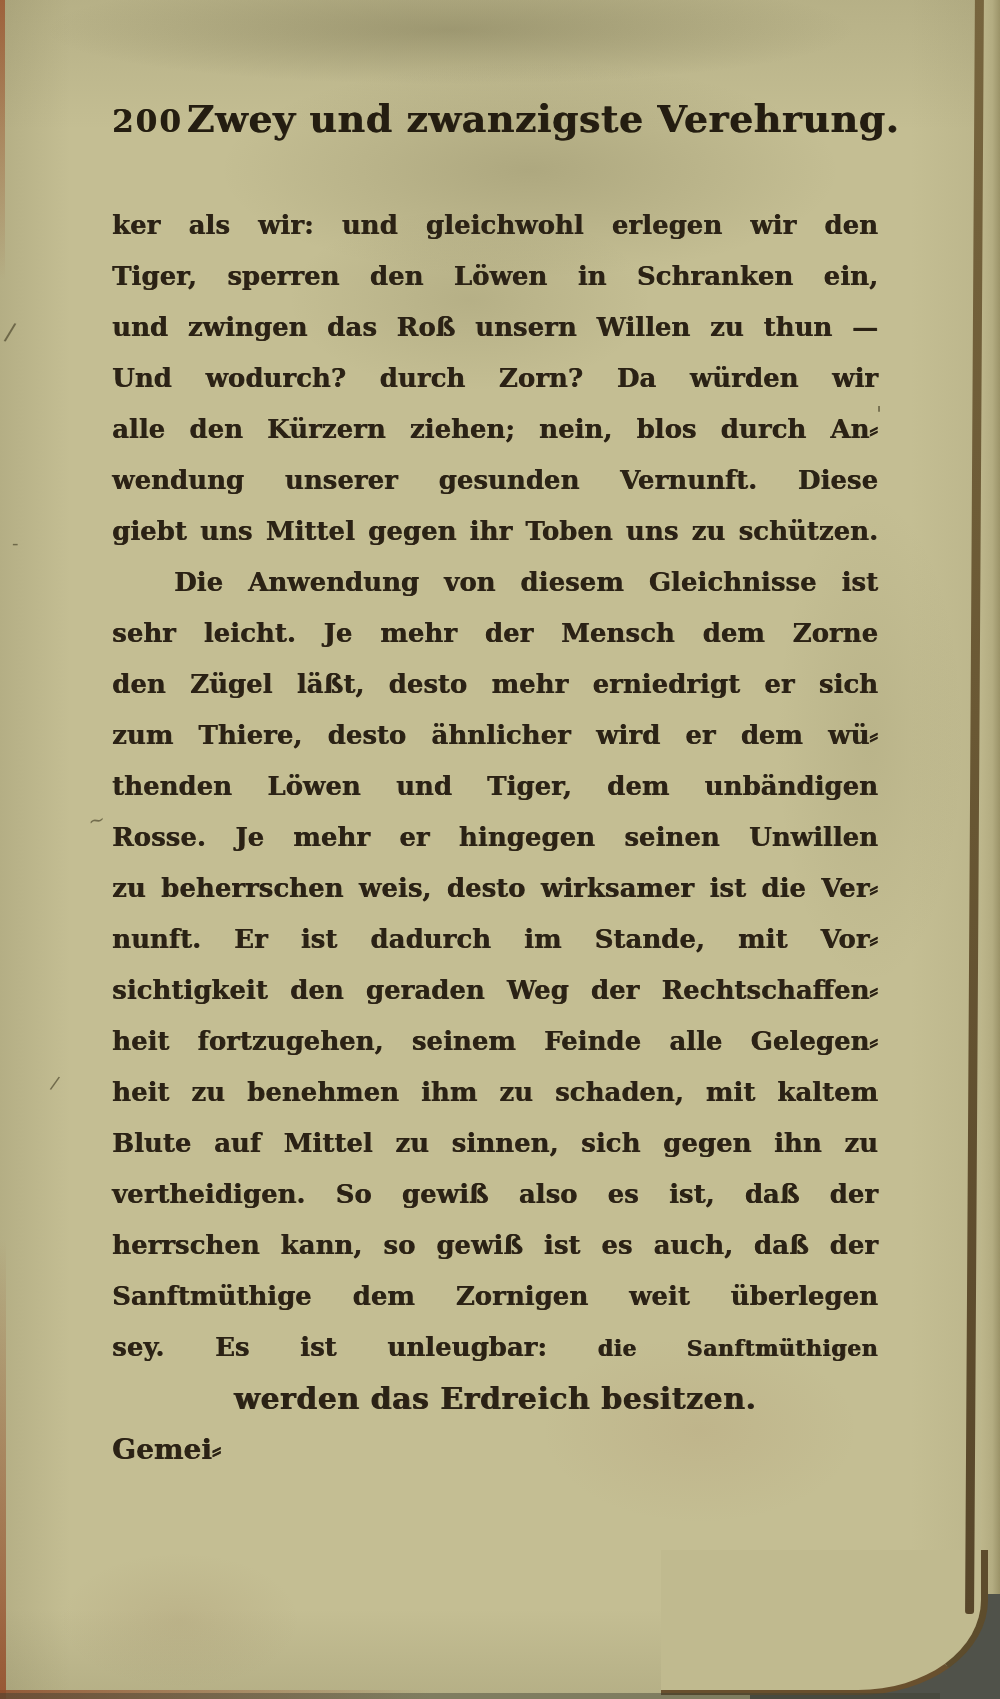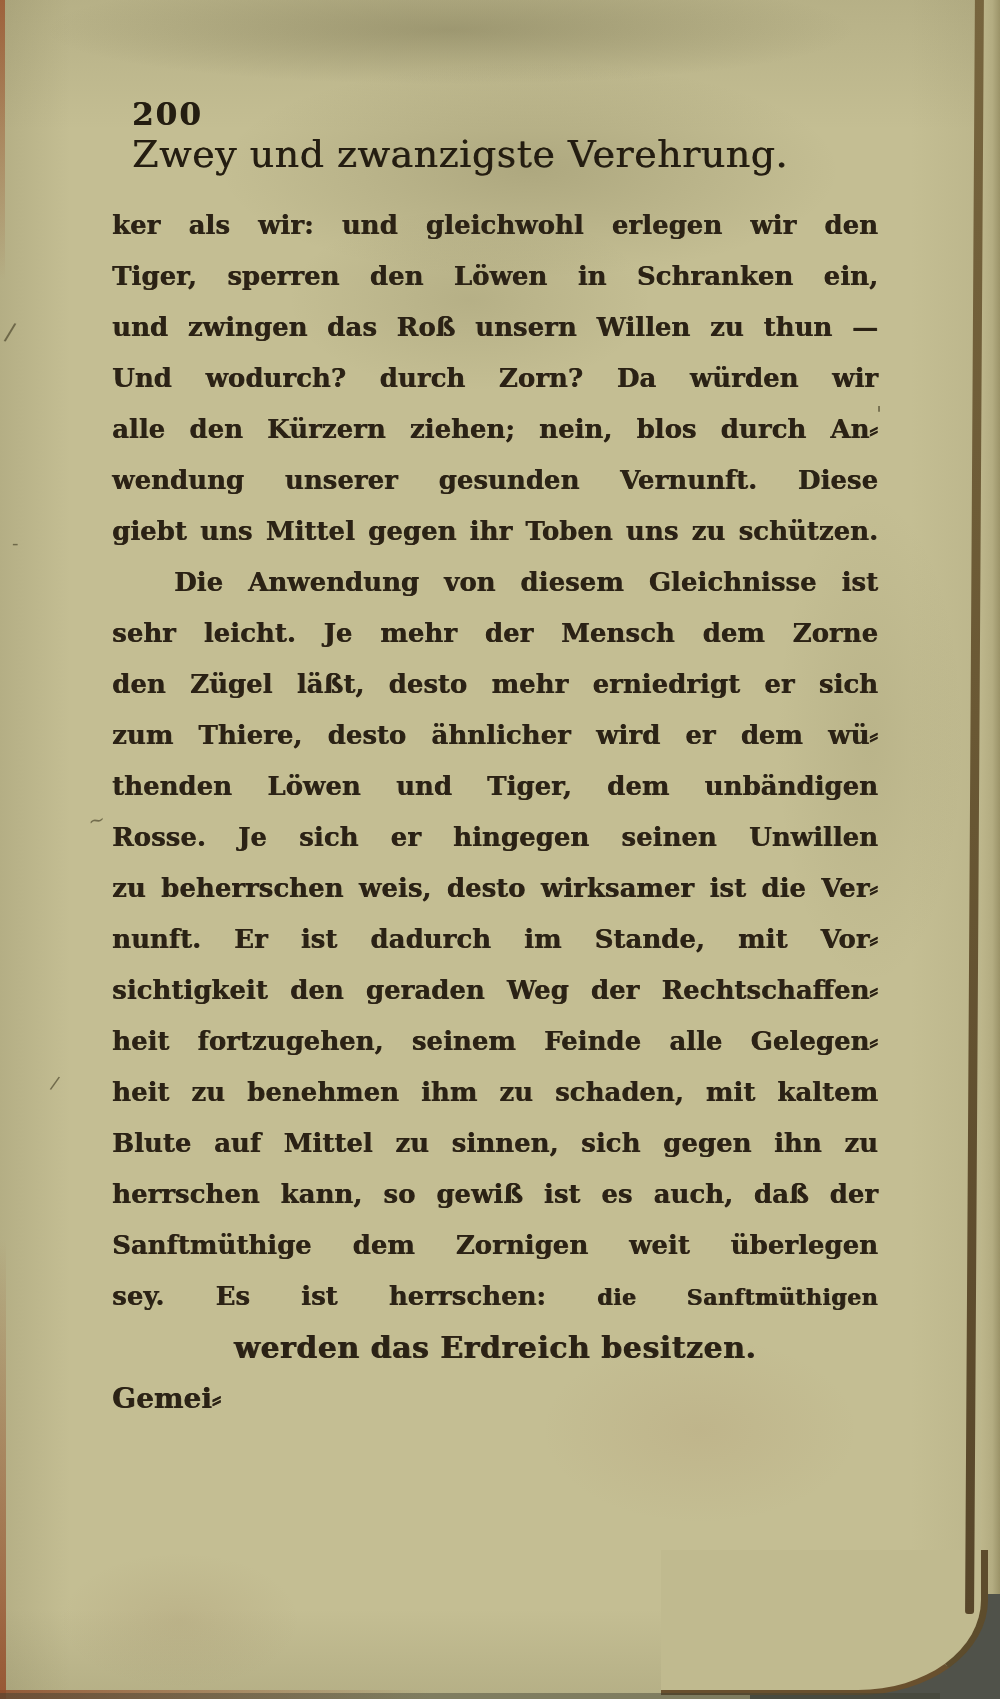--- a/index.html
+++ b/index.html
@@ -32,24 +32,24 @@
   .red-left-top{position:absolute;left:0;top:0;width:5px;height:280px;
     background:linear-gradient(180deg,rgba(156,86,48,.85),rgba(156,86,48,0));}
   .red-left-bottom{position:absolute;left:0;bottom:0;width:6px;height:460px;
     background:linear-gradient(0deg,rgba(150,79,44,.9),rgba(150,79,44,0));}
   .red-bottom{position:absolute;left:0;bottom:0;width:430px;height:9px;
     background:linear-gradient(90deg,rgba(143,77,44,.85),rgba(143,77,44,0));}
   .bottom-shade{position:absolute;left:0;bottom:0;width:940px;height:6px;background:rgba(62,64,50,.45);}
 
   
   .header{position:absolute;left:112px;top:96px;width:766px;display:flex;align-items:baseline;
-    color:#241d11;flex-direction:column;}
+    color:#241d11;}
   .page-number{font-size:31px;font-weight:700;letter-spacing:2px;
     text-shadow:.5px 0 0 rgba(36,29,17,.85);}
-  .header-title{font-size:38px;font-weight:400;margin-left:20px;flex:1;
+  .header-title{font-size:38px;font-weight:700;margin-left:4px;flex:1;
     letter-spacing:.5px;text-shadow:.6px 0 0 rgba(36,29,17,.85);white-space:nowrap;}
 
   .page-text{position:absolute;left:112px;top:200px;width:766px;
     font-size:26px;font-weight:700;line-height:51px;color:#2b2215;
     text-shadow:.5px 0 0 rgba(43,34,21,.85);}
   .line{text-align:justify;text-align-last:justify;height:51px;}
   .indent-first .line:first-child{padding-left:62px;}
   .closing-line{text-align:justify;text-align-last:justify;height:51px;}
   .emph{font-size:22px;letter-spacing:.5px;text-shadow:.8px 0 0 rgba(43,34,21,.9);}
   .closing2{height:51px;font-size:30px;letter-spacing:.5px;
@@ -93,32 +93,33 @@
         <div class="line">alle den Kürzern ziehen; nein, blos durch An⸗</div>
         <div class="line">wendung unserer gesunden Vernunft. Diese</div>
         <div class="line">giebt uns Mittel gegen ihr Toben uns zu schützen.</div>
       </div>
     <div class="para indent-first">
         <div class="line">Die Anwendung von diesem Gleichnisse ist</div>
         <div class="line">sehr leicht. Je mehr der Mensch dem Zorne</div>
         <div class="line">den Zügel läßt, desto mehr erniedrigt er sich</div>
         <div class="line">zum Thiere, desto ähnlicher wird er dem wü⸗</div>
         <div class="line">thenden Löwen und Tiger, dem unbändigen</div>
-        <div class="line">Rosse. Je sich er hingegen seinen Unwillen</div>
+        <div class="line">Rosse. Je mehr er hingegen seinen Unwillen</div>
         <div class="line">zu beherrschen weis, desto wirksamer ist die Ver⸗</div>
         <div class="line">nunft. Er ist dadurch im Stande, mit Vor⸗</div>
         <div class="line">sichtigkeit den geraden Weg der Rechtschaffen⸗</div>
         <div class="line">heit fortzugehen, seinem Feinde alle Gelegen⸗</div>
         <div class="line">heit zu benehmen ihm zu schaden, mit kaltem</div>
         <div class="line">Blute auf Mittel zu sinnen, sich gegen ihn zu</div>
+        <div class="line">vertheidigen. So gewiß also es ist, daß der</div>
         <div class="line">herrschen kann, so gewiß ist es auch, daß der</div>
         <div class="line">Sanftmüthige dem Zornigen weit überlegen</div>
       </div>
     <div class="closing-line">
-      <span>sey. Es ist herrschen:</span>
+      <span>sey. Es ist unleugbar:</span>
       <span class="emph">die Sanftmüthigen</span>
     </div>
     <div class="closing2">werden das Erdreich besitzen.</div>
     <div class="catchword-row">Gemei⸗</div>
   </div>
 
   <div class="mark mark-1">/</div>
   <div class="mark mark-2">-</div>
   <div class="mark mark-3">∼</div>
   <div class="mark mark-4">'</div>

